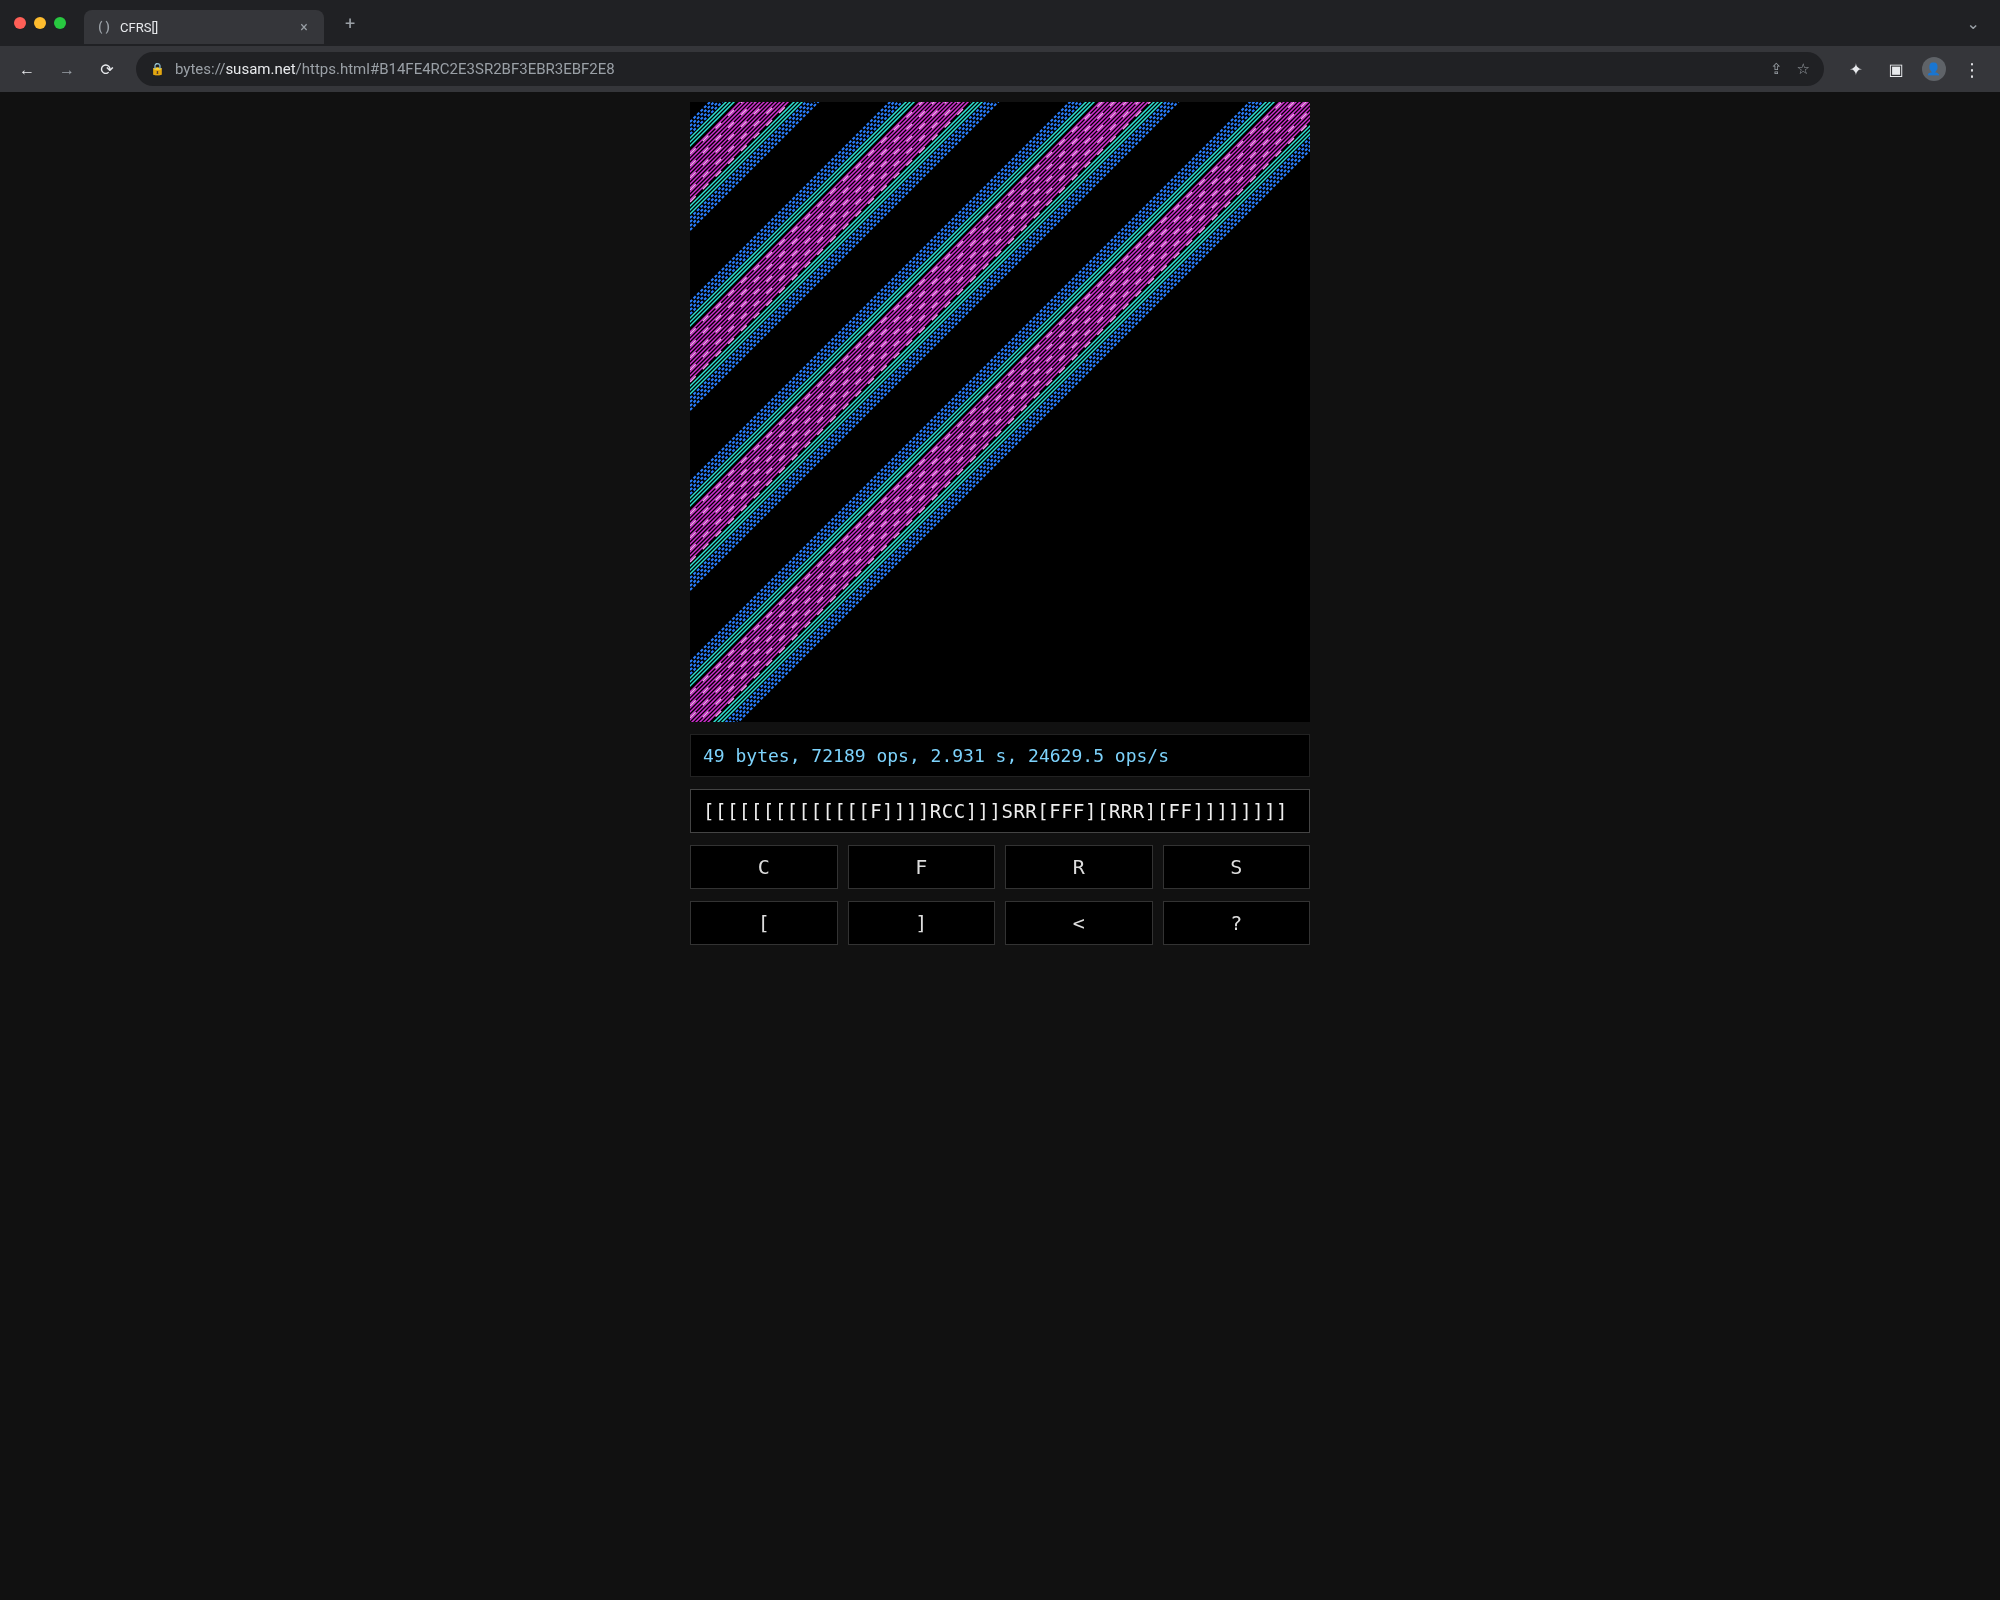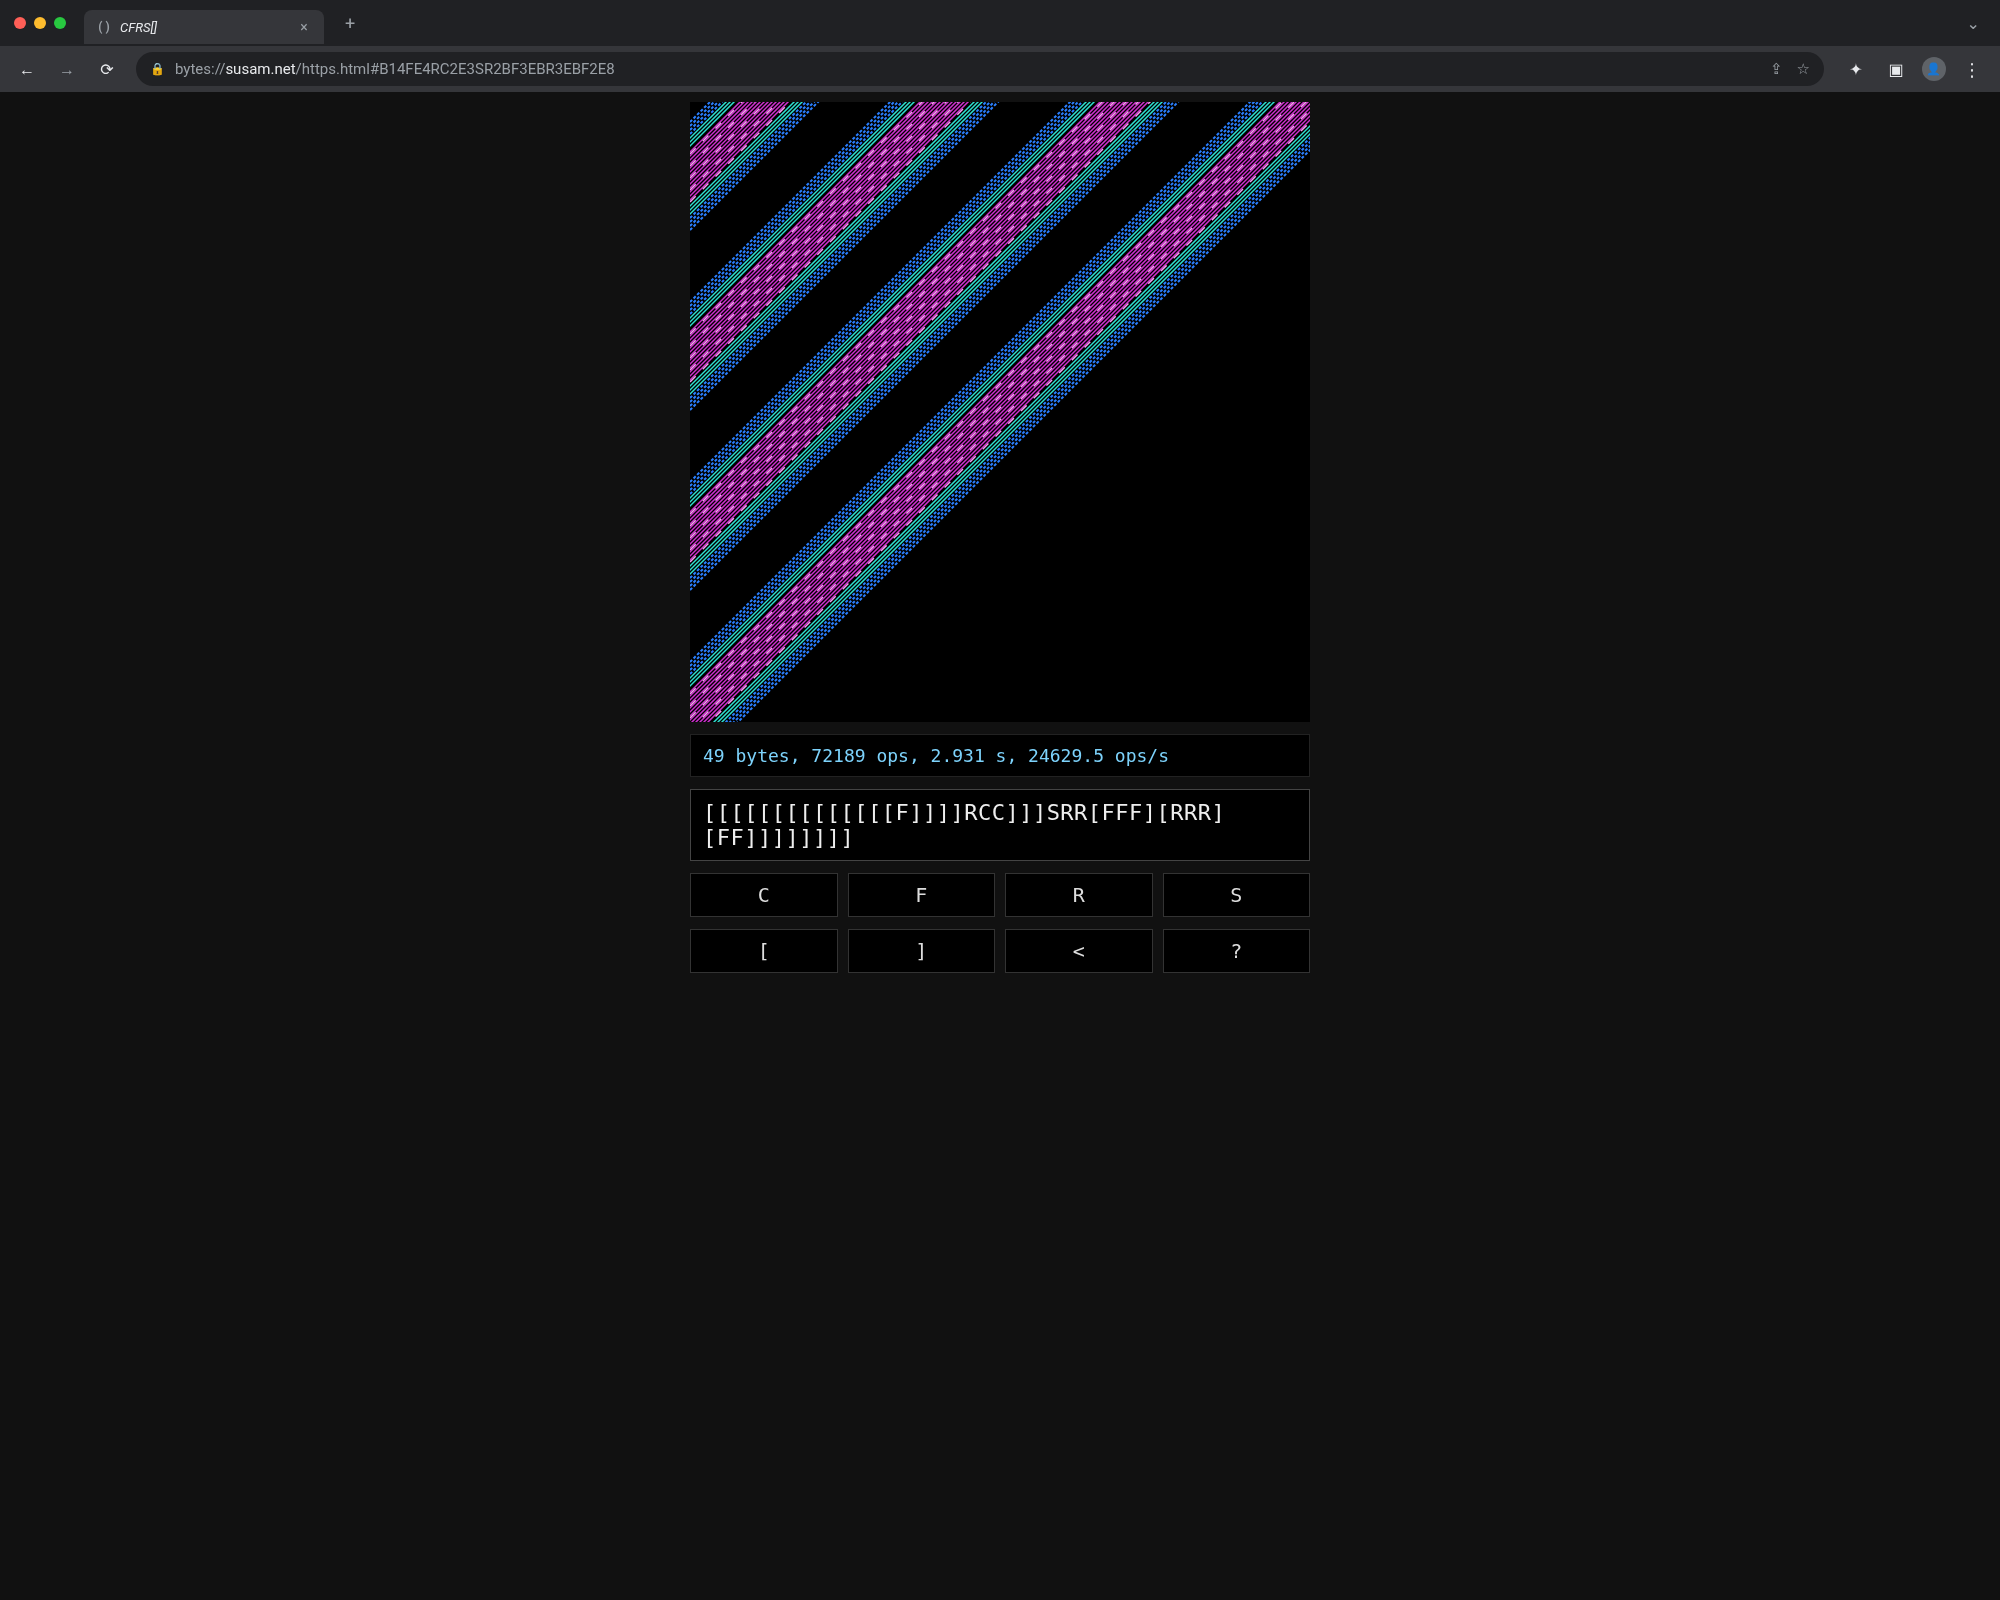--- a/index.html
+++ b/index.html
@@ -47,21 +47,21 @@
     font-size: 13px;
     position: relative;
     margin-top: 8px;
   }
   .tab .favicon {
     width: 16px; height: 16px;
     display: flex; align-items: center; justify-content: center;
     font-weight: bold; font-size: 12px;
     color: #9aa0a6;
   }
-  .tab .title { flex: 1; white-space: nowrap; overflow: hidden; text-overflow: ellipsis; font-style: italic; }
+  .tab .title { flex: 1; white-space: nowrap; overflow: hidden; text-overflow: ellipsis; }
   .tab .close {
     width: 16px; height: 16px; display:flex; align-items:center; justify-content:center;
     color: #9aa0a6; font-size: 14px; cursor: pointer; border-radius: 50%;
   }
   .newtab {
     margin-left: 12px;
     width: 28px; height: 28px;
     display:flex; align-items:center; justify-content:center;
     color:#9aa0a6; font-size: 18px; cursor:pointer; border-radius: 50%;
   }
@@ -133,21 +133,21 @@
     color:#7dd3fc;
     font-family: "Menlo","Consolas",monospace;
     font-size: 18px;
     padding: 10px 12px;
     border: 1px solid #222;
   }
   .code-input {
     background:#000;
     color:#eee;
     font-family: "Menlo","Consolas",monospace;
-    font-size: 22px;
+    font-size: 19px;
     padding: 10px 12px;
     border: 1px solid #444;
     letter-spacing: 0.5px;
   }
   .btn-grid {
     display:grid;
     grid-template-columns: repeat(4, 1fr);
     gap: 10px;
   }
   .cmd-btn {

